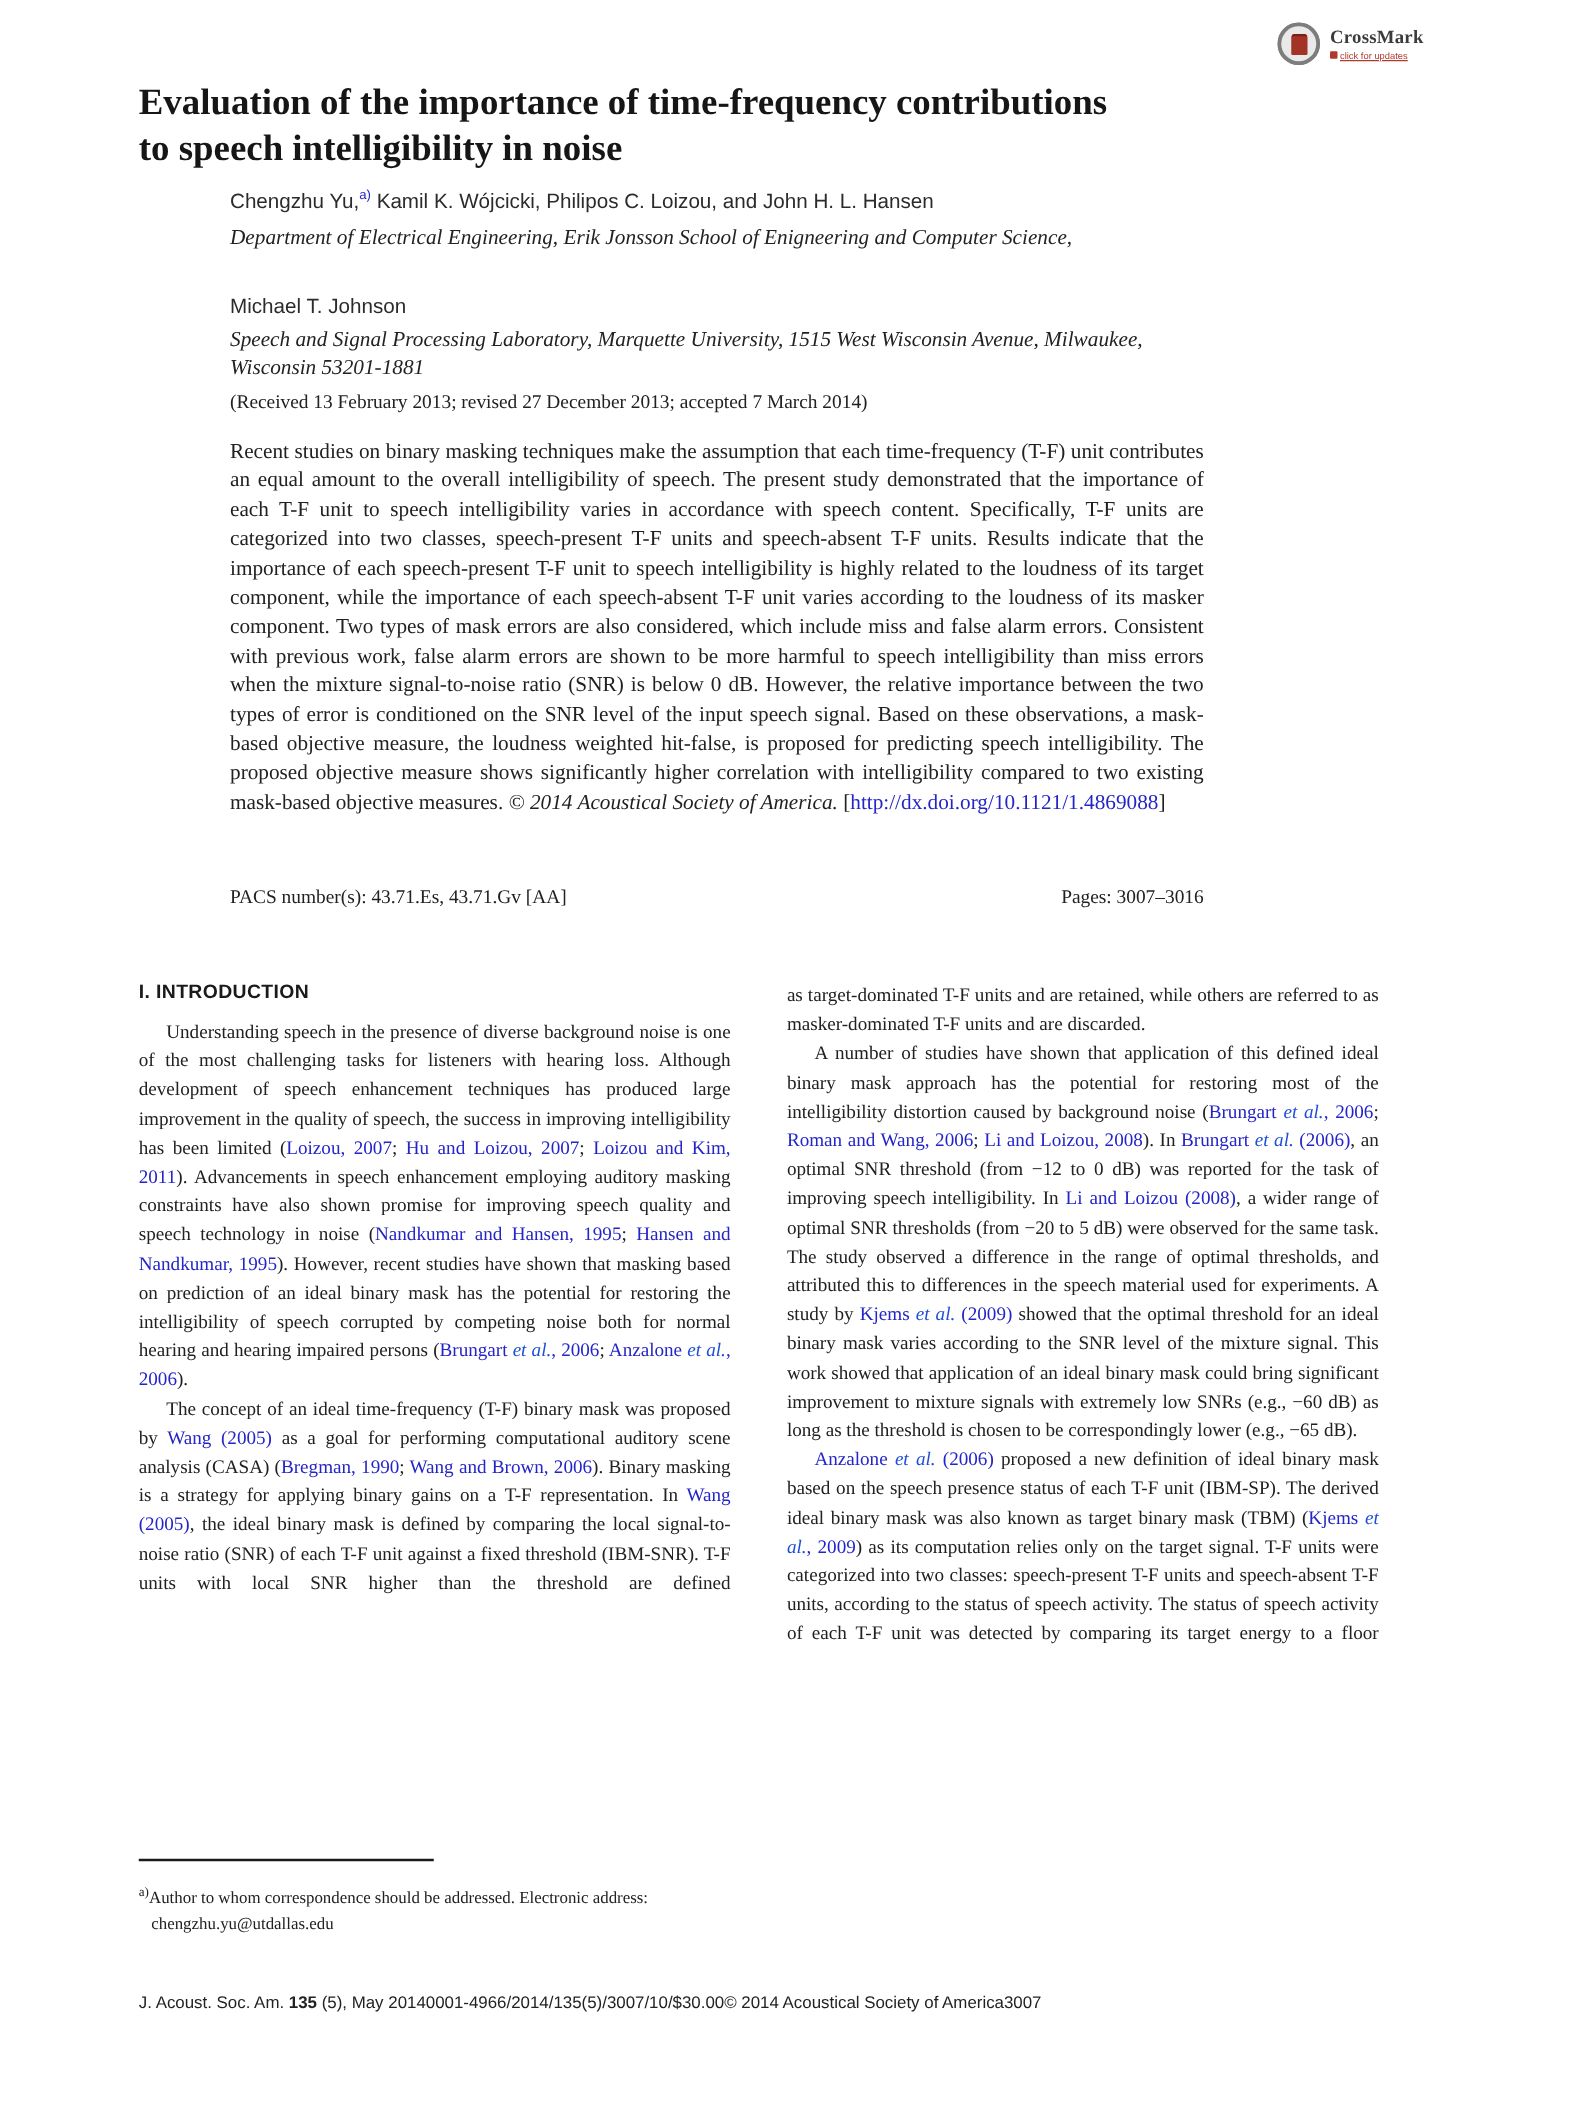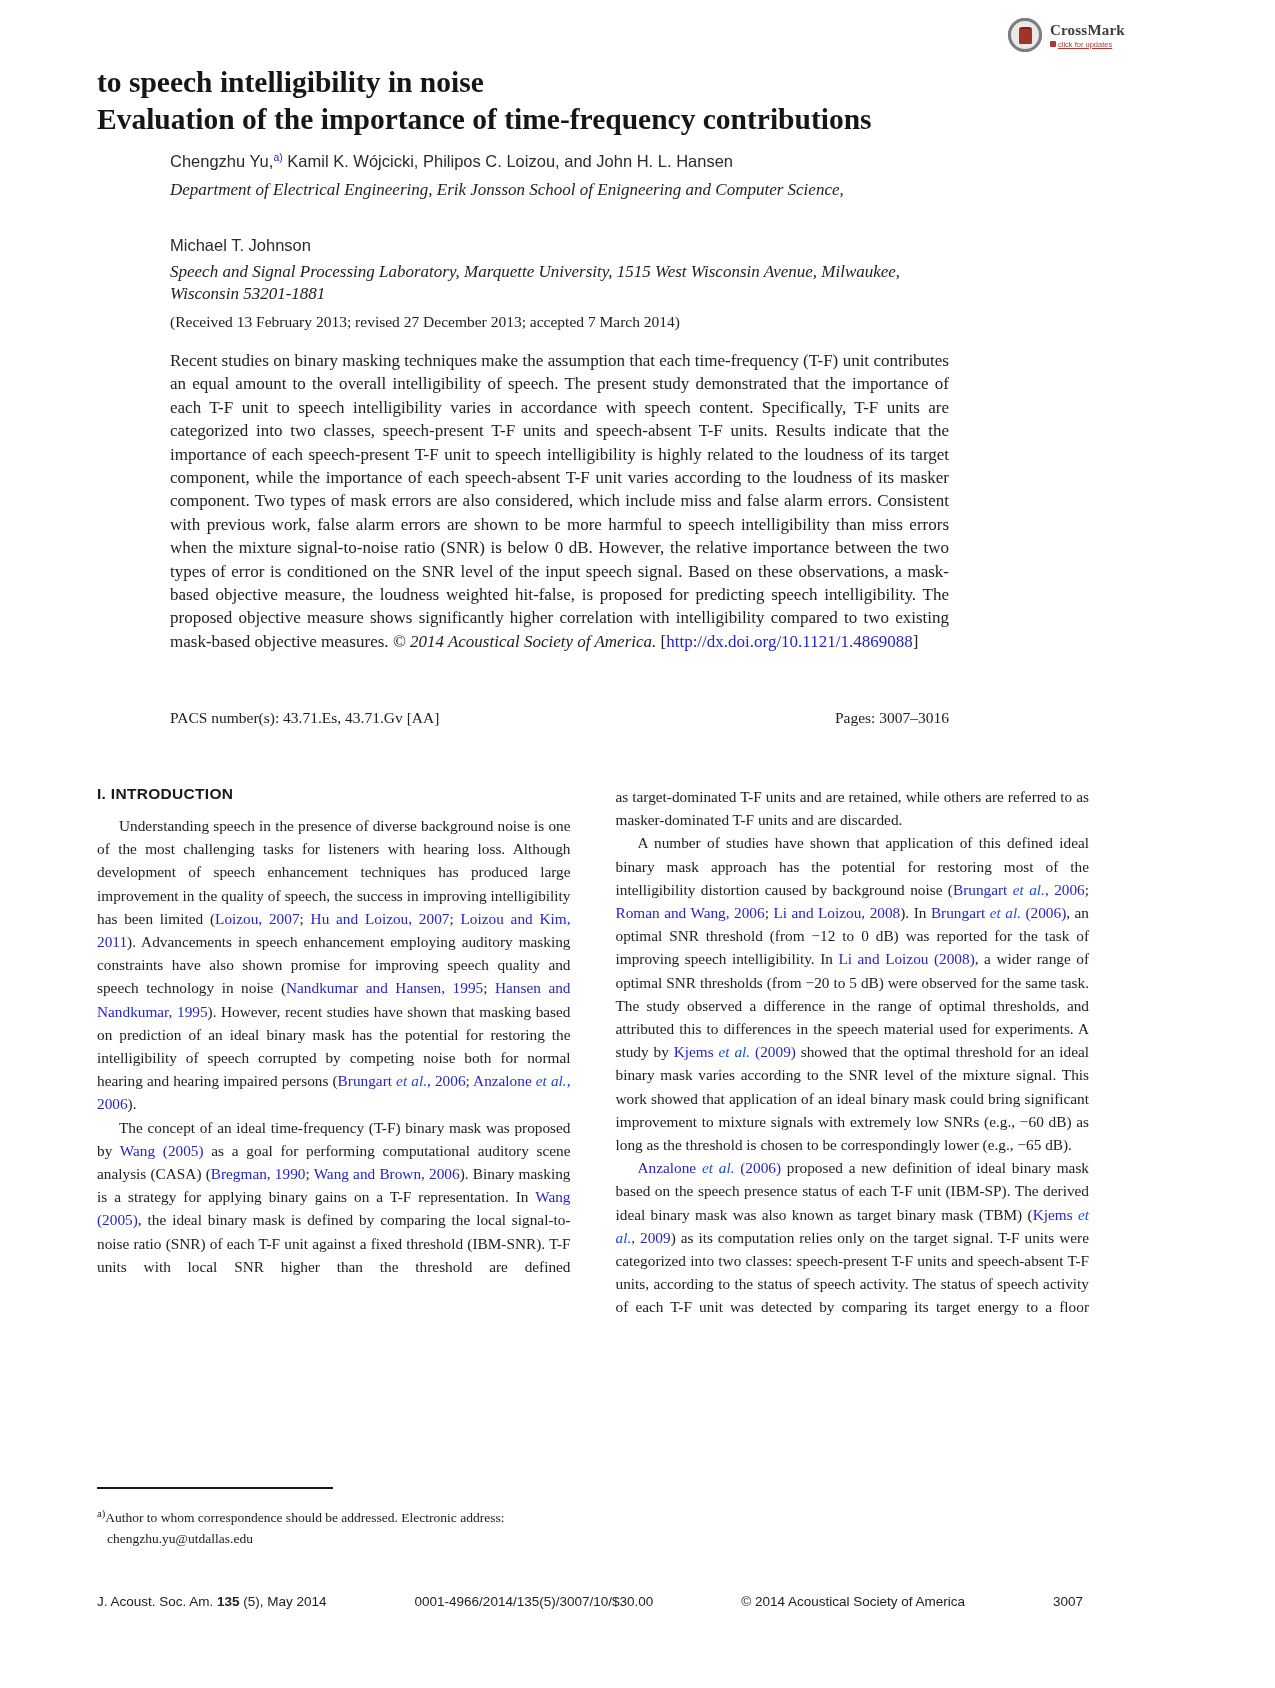--- a/index.html
+++ b/index.html
@@ -1,18 +1,18 @@
 <!DOCTYPE html>
 <html><head>
 <meta charset="utf-8">
 <style>
   * { margin:0; padding:0; box-sizing:border-box; }
   html,body { width:1275px; height:1688px; background:#ffffff; }
   body { font-family:"Liberation Serif", serif; color:#212121; position:relative; }
-  .page { position:absolute; left:0; top:0; width:1243px; height:1688px; overflow:hidden; }
+  .page { position:absolute; left:14px; top:0; width:1243px; height:1688px; overflow:hidden; }
 
   
   .crossmark { position:absolute; left:1008px; top:18px; display:flex; align-items:center; gap:8px; cursor:pointer; }
   .cm-circle { width:34px; height:34px; border-radius:50%; background:#7d7d7d; position:relative; box-shadow:inset 0 0 0 2px #7d7d7d; display:flex; align-items:center; justify-content:center; }
   .cm-inner { width:28px; height:28px; border-radius:50%; background:#e9e9e9; display:flex; align-items:center; justify-content:center; }
   .cm-mark { width:13px; height:17px; background:#a33327; border-radius:3px 3px 1px 1px; border-top:2px solid #7e2018; }
   .cm-brand { font-family:"Liberation Serif", serif; font-weight:bold; font-size:15px; color:#3c3c3c; letter-spacing:0.2px; }
   .cm-tag { font-family:"Liberation Sans", sans-serif; font-size:7.5px; color:#b03a2e; display:flex; align-items:center; gap:2px; margin-top:1px;text-decoration:underline; }
   .cm-check { display:inline-block; width:6px; height:6px; background:#b03a2e; border-radius:1px; }
 
@@ -45,21 +45,21 @@
   .seg-li { color:#1d4ed8; font-style:italic; }
   .seg-i { font-style:italic; }
   .seg-b { font-weight:bold; }
   .seg-sup { color:#2424c8; font-size:10.5px; vertical-align:super; line-height:0; }
   .seg-supk { font-size:10.5px; vertical-align:super; line-height:0; }
 
   .footnote { position:absolute; left:97px; top:1487px; width:480px; }
   .footnote-rule { width:236px; height:2px; background:#1a1a1a; margin-bottom:18px; }
   .footnote-text { font-size:13.5px; line-height:21px; padding-left:10px; text-indent:-10px; }
 
-  .footer { position:absolute; left:97px; top:1594px; width:986px; display:flex; justify-content:space-between; font-family:"Liberation Sans", sans-serif; font-size:13.5px; color:#222; }
+  .footer { position:absolute; left:97px; top:1594px; width:986px; display:flex; font-family:"Liberation Sans", sans-serif; font-size:13.5px; color:#222; }
   .footer span { white-space:nowrap; }
 </style>
 </head>
 <body>
 
 <div class="page">
 
   <div class="crossmark">
     <div class="cm-circle">
       <div class="cm-inner">
@@ -69,22 +69,22 @@
     <div class="cm-texts">
       <div class="cm-brand">CrossMark</div>
       <div class="cm-tag">
         <span class="cm-check"></span>
         <span>click for updates</span>
       </div>
     </div>
   </div>
 
   <h1 class="title">
+    <div class="title-line">Evaluation of the importance of time-frequency contributions</div>
     <div class="title-line">to speech intelligibility in noise</div>
-    <div class="title-line">Evaluation of the importance of time-frequency contributions</div>
   </h1>
 
   <div class="byline byline1"><span>Chengzhu Yu,</span><span class="seg-sup">a)</span><span> Kamil K. Wójcicki, Philipos C. Loizou, and John H. L. Hansen</span></div>
   <div class="affil affil1">
     <div>Department of Electrical Engineering, Erik Jonsson School of Enigneering and Computer Science,</div>
   </div>
 
   <div class="byline byline2">Michael T. Johnson</div>
   <div class="affil affil2">
     <div>Speech and Signal Processing Laboratory, Marquette University, 1515 West Wisconsin Avenue, Milwaukee,</div>

